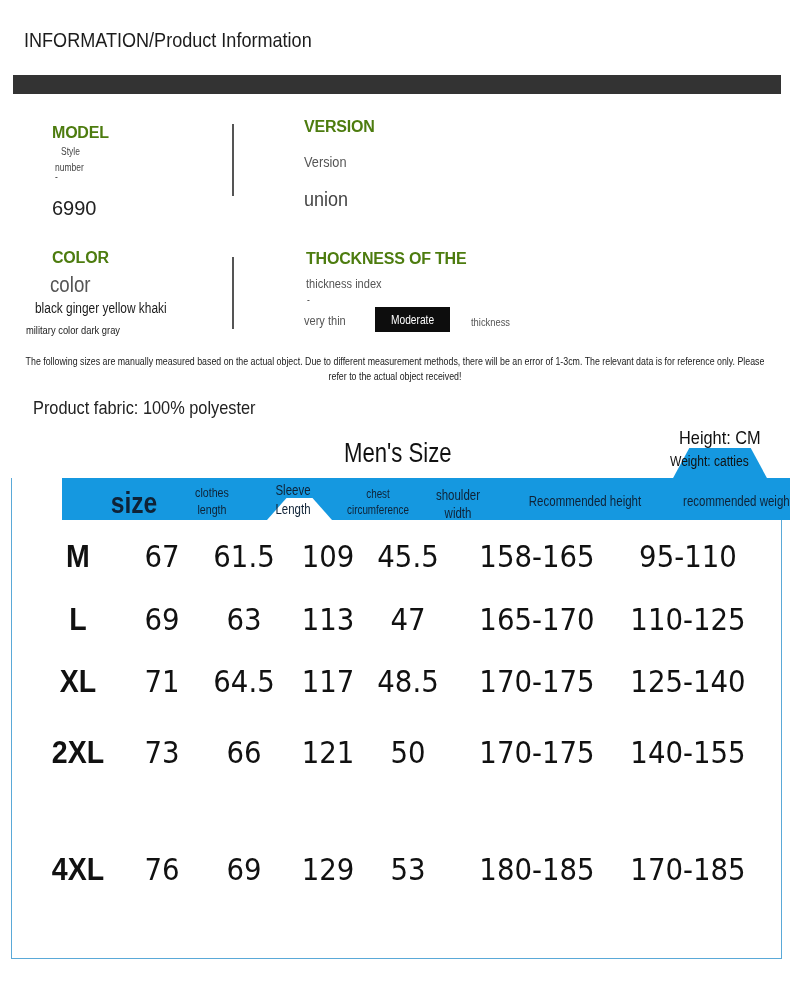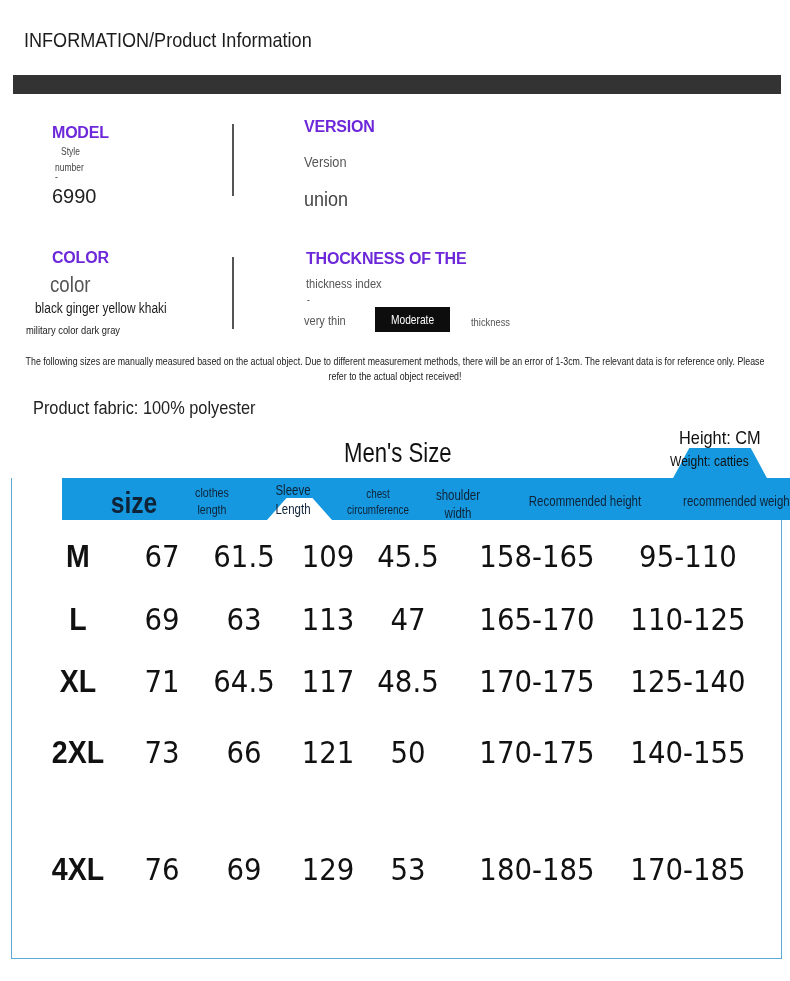--- a/index.html
+++ b/index.html
@@ -2,21 +2,21 @@
 <html><head>
 <meta charset="utf-8">
 <style>
   html, body { margin: 0; padding: 0; background: #ffffff; }
   body { width: 790px; height: 981px; position: relative; overflow: hidden; font-family: "Liberation Sans", sans-serif; color: #1a1a1a; }
   .abs { position: absolute; }
 
   .page-title { left: 24px; top: 28px; font-size: 21px; transform: scaleX(0.86); transform-origin: left center; color: #1c1c1c; white-space: nowrap; }
   .dark-bar { left: 13px; top: 75px; width: 768px; height: 19px; background: #333333; }
 
-  .label-big { font-size: 16px; font-weight: bold; color: #6d28d9; letter-spacing: -0.2px; }
+  .label-big { font-size: 16px; font-weight: bold; color: #4d7c0f; letter-spacing: -0.2px; }
   .label-sub { font-size: 13px; color: #555; transform: scaleX(0.85); transform-origin: left center; white-space: nowrap; }
   .label-tiny { font-size: 10px; color: #444; transform: scaleX(0.85); transform-origin: left center; white-space: nowrap; }
   .val-mid { font-size: 20px; color: #222; }
   .divider-v { width: 2px; background: #555; }
 
   .thick-box { left: 375px; top: 307px; width: 75px; height: 25px; background: #0d0d0d; }
   .thick-box span { position: absolute; left: 16px; top: 6px; font-size: 12px; color: #fff; transform: scaleX(0.85); transform-origin: left center; white-space: nowrap; }
   .notice-wrap { left: -68px; top: 354px; width: 926px; text-align: center; font-size: 10.5px; line-height: 15px; transform: scaleX(0.84); transform-origin: center top; }
 
   .fabric { left: 33px; top: 397px; font-size: 19px; color: #222; transform: scaleX(0.86); transform-origin: left center; white-space: nowrap; }
@@ -37,21 +37,21 @@
 </head>
 <body>
 
 <div class="abs page-title">INFORMATION/Product Information</div>
 <div class="abs dark-bar"></div>
 
 <div class="abs label-big" style="left:52px; top:124px;">MODEL</div>
 <div class="abs label-tiny" style="left:61px; top:146px;">Style</div>
 <div class="abs label-tiny" style="left:55px; top:162px;">number</div>
 <div class="abs label-tiny" style="left:55px; top:171px;">-</div>
-<div class="abs val-mid" style="left:52px; top:185px;">6990</div>
+<div class="abs val-mid" style="left:52px; top:197px;">6990</div>
 <div class="abs divider-v" style="left:232px; top:124px; height:72px;"></div>
 
 <div class="abs label-big" style="left:304px; top:118px;">VERSION</div>
 <div class="abs label-sub" style="left:304px; top:153px; font-size:15px;">Version</div>
 <div class="abs val-mid" style="left:304px; top:188px; color:#444; transform:scaleX(0.9); transform-origin:left center;">union</div>
 
 <div class="abs label-big" style="left:52px; top:249px;">COLOR</div>
 <div class="abs label-sub" style="left:50px; top:272px; font-size:22px; color:#555;">color</div>
 <div class="abs label-sub" style="left:35px; top:300px; font-size:14px; color:#1a1a1a;">black ginger yellow khaki</div>
 <div class="abs label-tiny" style="left:26px; top:324px; font-size:11px; color:#222;">military color dark gray</div>

